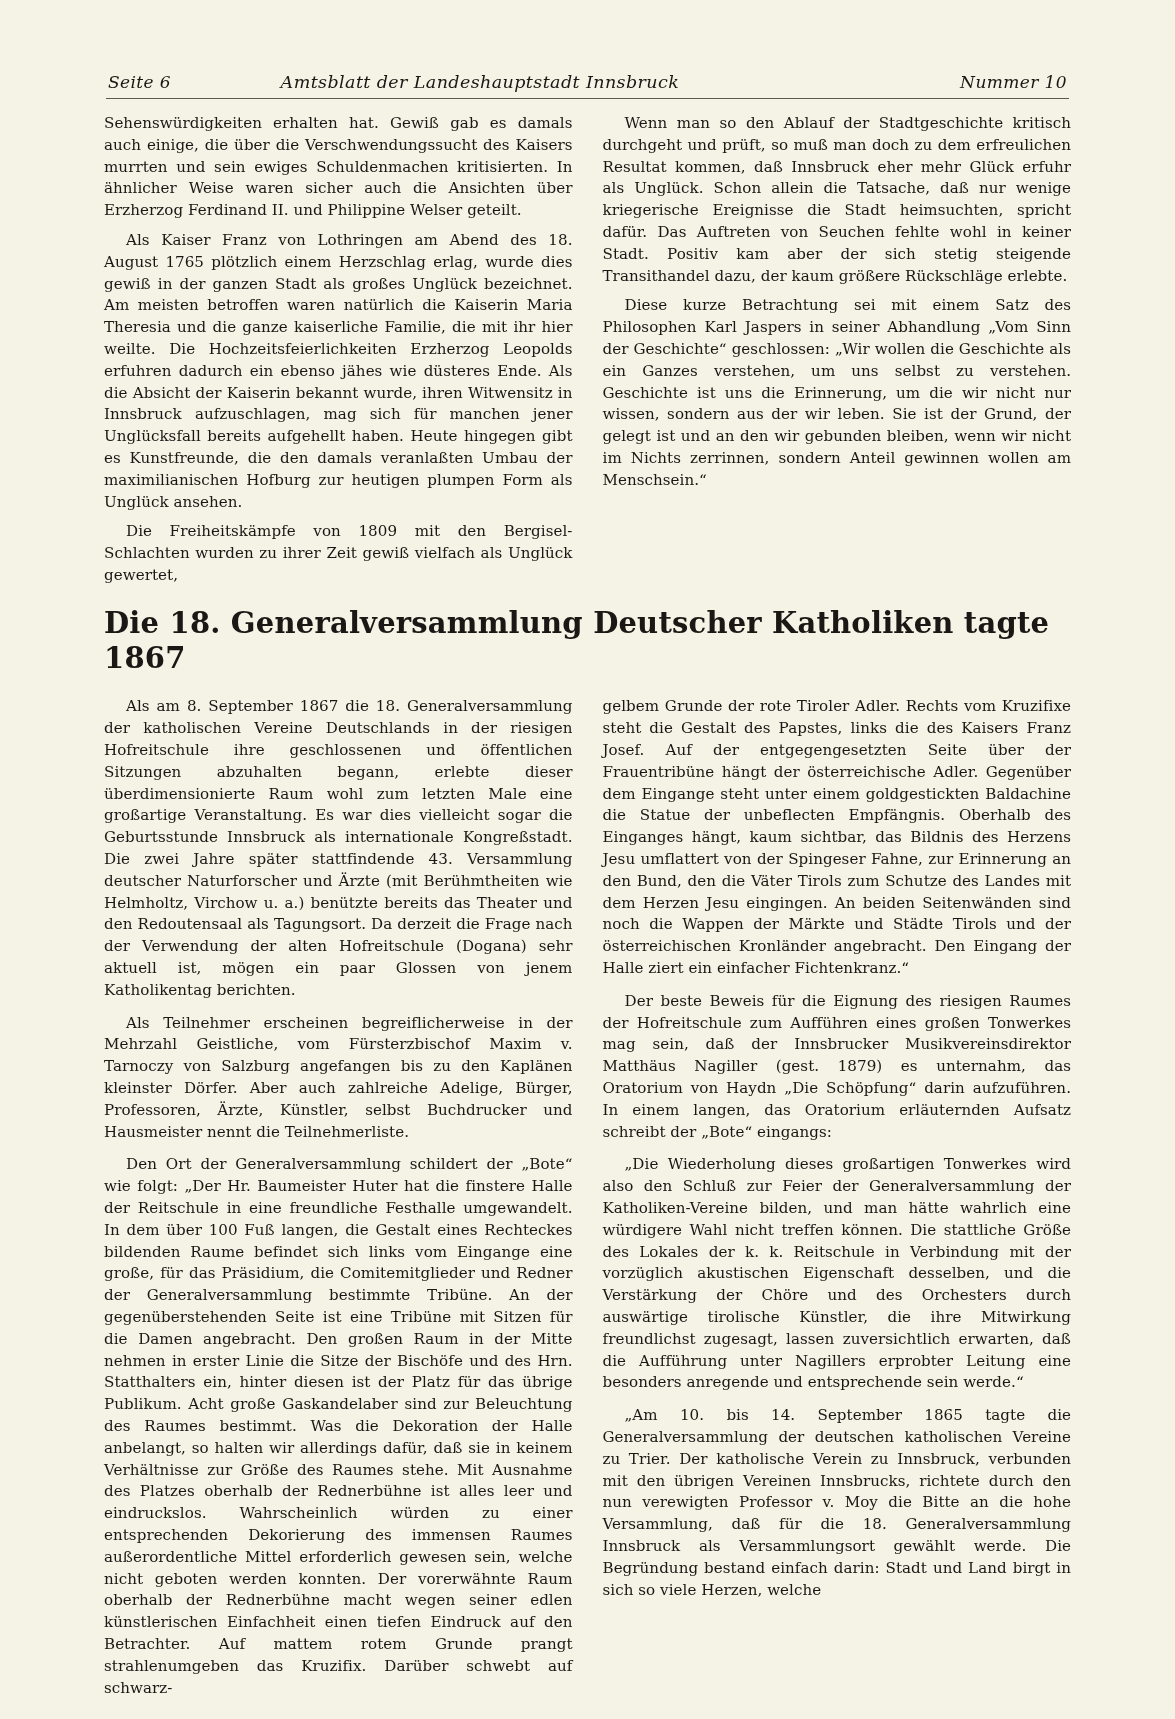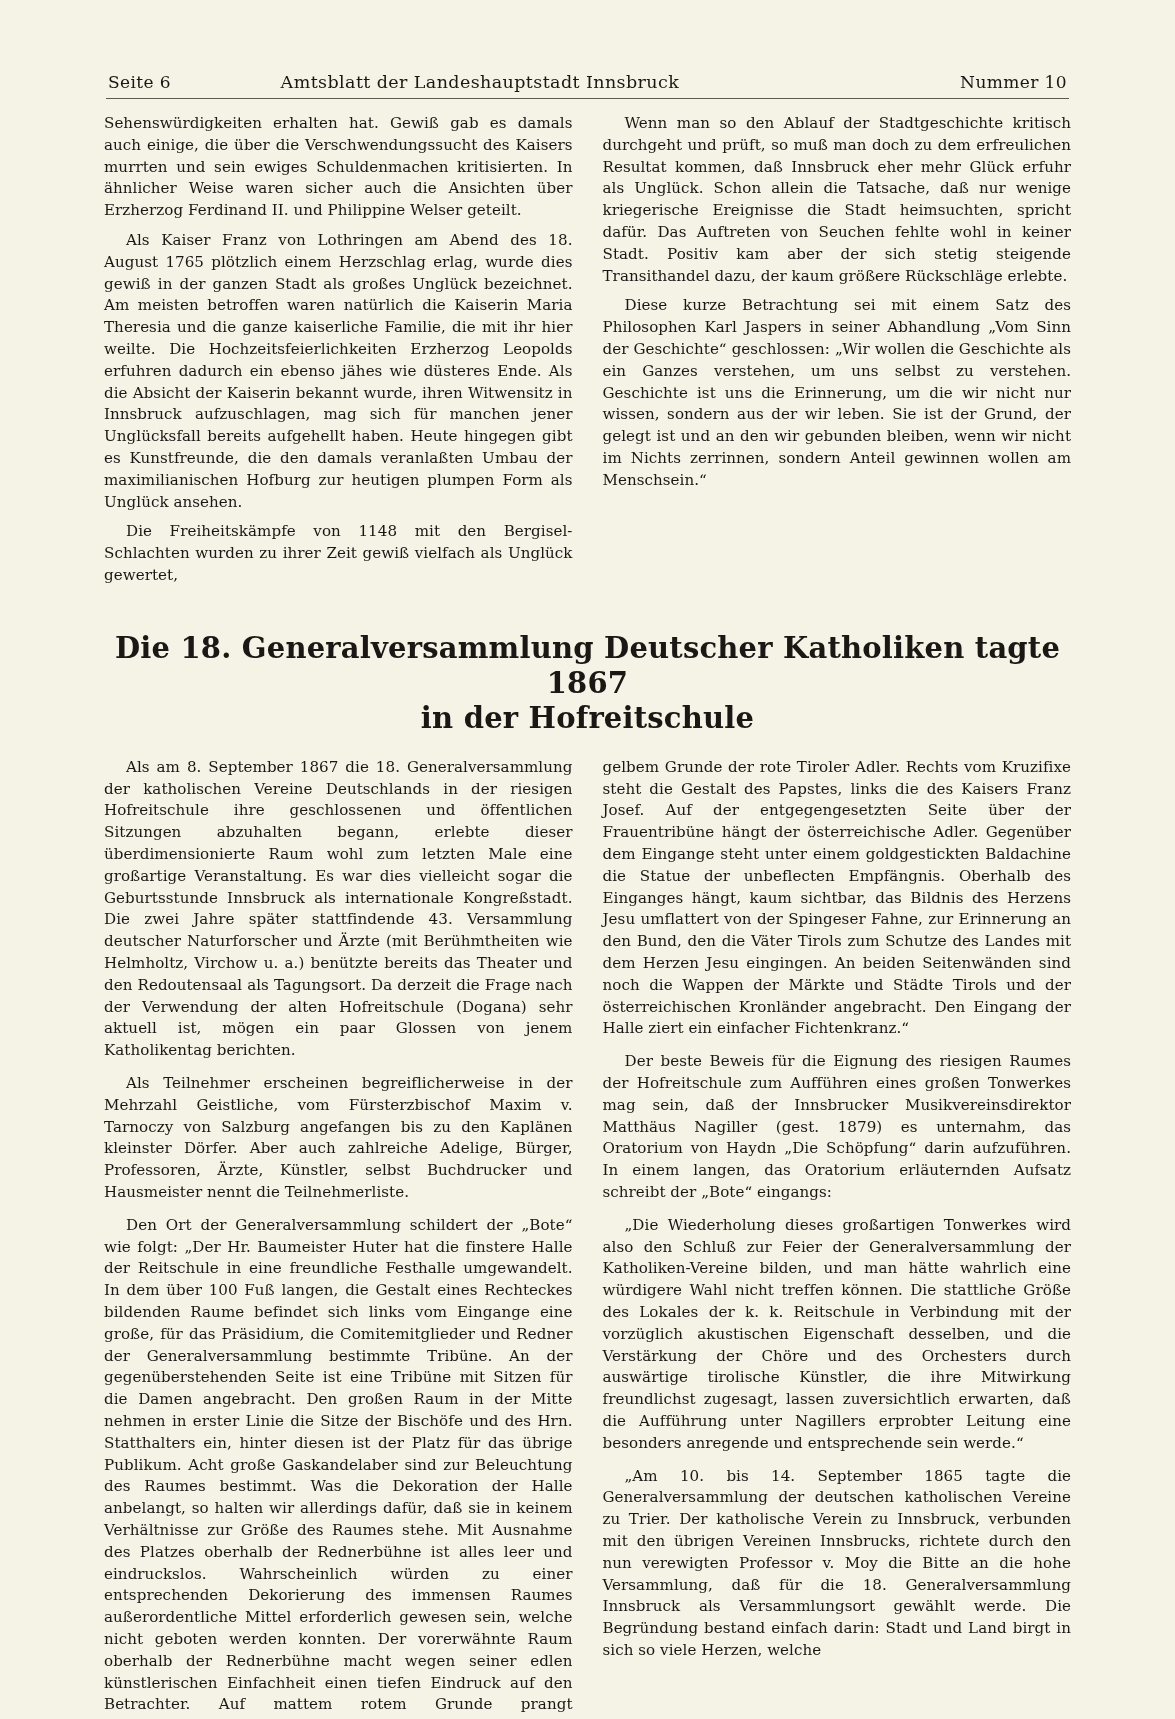--- a/index.html
+++ b/index.html
@@ -27,20 +27,21 @@
   }
   
   .running-head {
     display: flex;
     align-items: baseline;
     justify-content: space-between;
     font-size: 17px;
     letter-spacing: 0.4px;
     padding: 0 4px 0 4px;
     margin-bottom: 0;
+    font-style: italic;
   }
   .running-head .rh-left { width: 18%; text-align: left; }
   .running-head .rh-center { flex: 1; text-align: left; font-size: 17.5px; }
   .running-head .rh-right { width: 18%; text-align: right; }
   .rule {
     height: 1px;
     background: #2a241d;
     margin: 6px 2px 14px 2px;
     opacity: .75;
   }
@@ -61,22 +62,21 @@
     text-justify: inter-word;
     hyphens: auto;
     letter-spacing: 0.05px;
   }
   p.indent { text-indent: 22px; }
   p + p { margin-top: 8px; }
   .para-gap { margin-top: 11px !important; }
 
   
   .headline {
-    margin: 44px 0 20px 0;
-    text-align: center;
+    margin: 19px 0 20px 0;
   }
   .headline .hl1 {
     font-size: 29px;
     line-height: 1.22;
     font-weight: 700;
     letter-spacing: 0.2px;
   }
   .headline .hl2 {
     font-size: 29px;
     line-height: 1.22;
@@ -98,31 +98,30 @@
     <div class="rh-left">Seite 6</div>
     <div class="rh-center">Amtsblatt der Landeshauptstadt Innsbruck</div>
     <div class="rh-right">Nummer 10</div>
   </div>
   <div class="rule"></div>
 
   <div class="cols">
     <div class="col">
       <p>Sehenswürdigkeiten erhalten hat. Gewiß gab es damals auch einige, die über die Verschwendungssucht des Kaisers murrten und sein ewiges Schuldenmachen kritisierten. In ähnlicher Weise waren sicher auch die Ansichten über Erzherzog Ferdinand II. und Philippine Welser geteilt.</p>
       <p class="indent">Als Kaiser Franz von Lothringen am Abend des 18. August 1765 plötzlich einem Herzschlag erlag, wurde dies gewiß in der ganzen Stadt als großes Unglück bezeichnet. Am meisten betroffen waren natürlich die Kaiserin Maria Theresia und die ganze kaiserliche Familie, die mit ihr hier weilte. Die Hochzeitsfeierlichkeiten Erzherzog Leopolds erfuhren dadurch ein ebenso jähes wie düsteres Ende. Als die Absicht der Kaiserin bekannt wurde, ihren Witwensitz in Innsbruck aufzuschlagen, mag sich für manchen jener Unglücksfall bereits aufgehellt haben. Heute hingegen gibt es Kunstfreunde, die den damals veranlaßten Umbau der maximilianischen Hofburg zur heutigen plumpen Form als Unglück ansehen.</p>
-      <p class="indent">Die Freiheitskämpfe von 1148 mit den Bergisel-Schlachten wurden zu ihrer Zeit gewiß vielfach als Unglück gewertet,</p>
+      <p class="indent">Die Freiheitskämpfe von 1809 mit den Bergisel-Schlachten wurden zu ihrer Zeit gewiß vielfach als Unglück gewertet,</p>
     </div>
     <div class="col">
       <p class="indent">Wenn man so den Ablauf der Stadtgeschichte kritisch durchgeht und prüft, so muß man doch zu dem erfreulichen Resultat kommen, daß Innsbruck eher mehr Glück erfuhr als Unglück. Schon allein die Tatsache, daß nur wenige kriegerische Ereignisse die Stadt heimsuchten, spricht dafür. Das Auftreten von Seuchen fehlte wohl in keiner Stadt. Positiv kam aber der sich stetig steigende Transithandel dazu, der kaum größere Rückschläge erlebte.</p>
       <p class="indent">Diese kurze Betrachtung sei mit einem Satz des Philosophen Karl Jaspers in seiner Abhandlung „Vom Sinn der Geschichte“ geschlossen: „Wir wollen die Geschichte als ein Ganzes verstehen, um uns selbst zu verstehen. Geschichte ist uns die Erinnerung, um die wir nicht nur wissen, sondern aus der wir leben. Sie ist der Grund, der gelegt ist und an den wir gebunden bleiben, wenn wir nicht im Nichts zerrinnen, sondern Anteil gewinnen wollen am Menschsein.“</p>
     </div>
   </div>
 
   <div class="headline">
     <div class="hl1">Die 18. Generalversammlung Deutscher Katholiken tagte 1867</div>
-    <div class="hl2">in der Hofreitschule</div>
   </div>
 
   <div class="cols">
     <div class="col">
       <p class="indent">Als am 8. September 1867 die 18. Generalversammlung der katholischen Vereine Deutschlands in der riesigen Hofreitschule ihre geschlossenen und öffentlichen Sitzungen abzuhalten begann, erlebte dieser überdimensionierte Raum wohl zum letzten Male eine großartige Veranstaltung. Es war dies vielleicht sogar die Geburtsstunde Innsbruck als internationale Kongreßstadt. Die zwei Jahre später stattfindende 43. Versammlung deutscher Naturforscher und Ärzte (mit Berühmtheiten wie Helmholtz, Virchow u. a.) benützte bereits das Theater und den Redoutensaal als Tagungsort. Da derzeit die Frage nach der Verwendung der alten Hofreitschule (Dogana) sehr aktuell ist, mögen ein paar Glossen von jenem Katholikentag berichten.</p>
       <p class="indent para-gap">Als Teilnehmer erscheinen begreiflicherweise in der Mehrzahl Geistliche, vom Fürsterzbischof Maxim v. Tarnoczy von Salzburg angefangen bis zu den Kaplänen kleinster Dörfer. Aber auch zahlreiche Adelige, Bürger, Professoren, Ärzte, Künstler, selbst Buchdrucker und Hausmeister nennt die Teilnehmerliste.</p>
       <p class="indent para-gap">Den Ort der Generalversammlung schildert der „Bote“ wie folgt: „Der Hr. Baumeister Huter hat die finstere Halle der Reitschule in eine freundliche Festhalle umgewandelt. In dem über 100 Fuß langen, die Gestalt eines Rechteckes bildenden Raume befindet sich links vom Eingange eine große, für das Präsidium, die Comitemitglieder und Redner der Generalversammlung bestimmte Tribüne. An der gegenüberstehenden Seite ist eine Tribüne mit Sitzen für die Damen angebracht. Den großen Raum in der Mitte nehmen in erster Linie die Sitze der Bischöfe und des Hrn. Statthalters ein, hinter diesen ist der Platz für das übrige Publikum. Acht große Gaskandelaber sind zur Beleuchtung des Raumes bestimmt. Was die Dekoration der Halle anbelangt, so halten wir allerdings dafür, daß sie in keinem Verhältnisse zur Größe des Raumes stehe. Mit Ausnahme des Platzes oberhalb der Rednerbühne ist alles leer und eindruckslos. Wahrscheinlich würden zu einer entsprechenden Dekorierung des immensen Raumes außerordentliche Mittel erforderlich gewesen sein, welche nicht geboten werden konnten. Der vorerwähnte Raum oberhalb der Rednerbühne macht wegen seiner edlen künstlerischen Einfachheit einen tiefen Eindruck auf den Betrachter. Auf mattem rotem Grunde prangt strahlenumgeben das Kruzifix. Darüber schwebt auf schwarz-</p>
     </div>
     <div class="col">
       <p>gelbem Grunde der rote Tiroler Adler. Rechts vom Kruzifixe steht die Gestalt des Papstes, links die des Kaisers Franz Josef. Auf der entgegengesetzten Seite über der Frauentribüne hängt der österreichische Adler. Gegenüber dem Eingange steht unter einem goldgestickten Baldachine die Statue der unbeflecten Empfängnis. Oberhalb des Einganges hängt, kaum sichtbar, das Bildnis des Herzens Jesu umflattert von der Spingeser Fahne, zur Erinnerung an den Bund, den die Väter Tirols zum Schutze des Landes mit dem Herzen Jesu eingingen. An beiden Seitenwänden sind noch die Wappen der Märkte und Städte Tirols und der österreichischen Kronländer angebracht. Den Eingang der Halle ziert ein einfacher Fichtenkranz.“</p>

